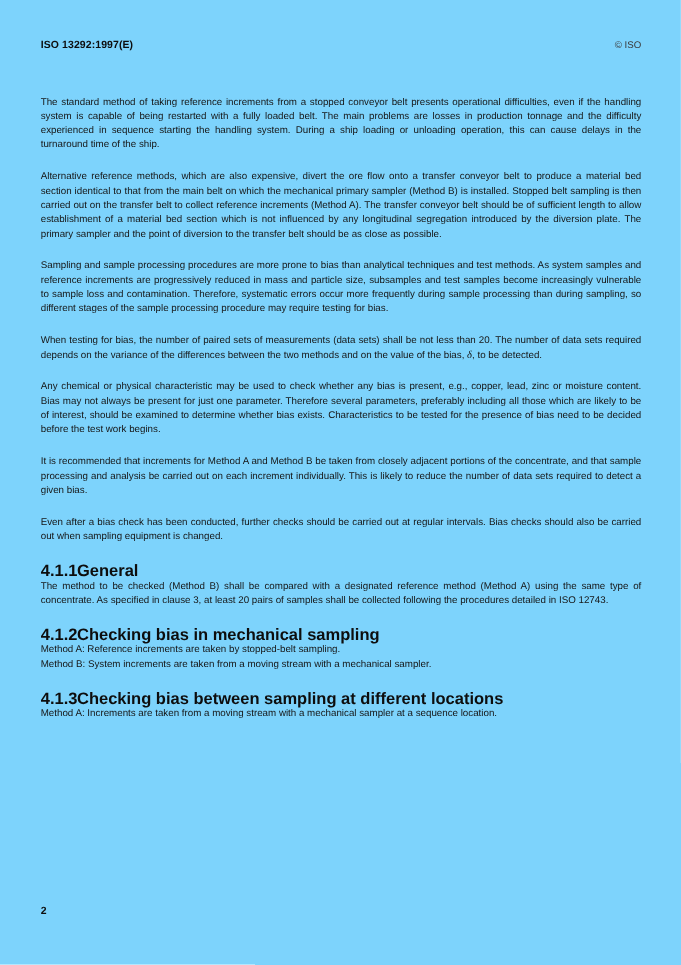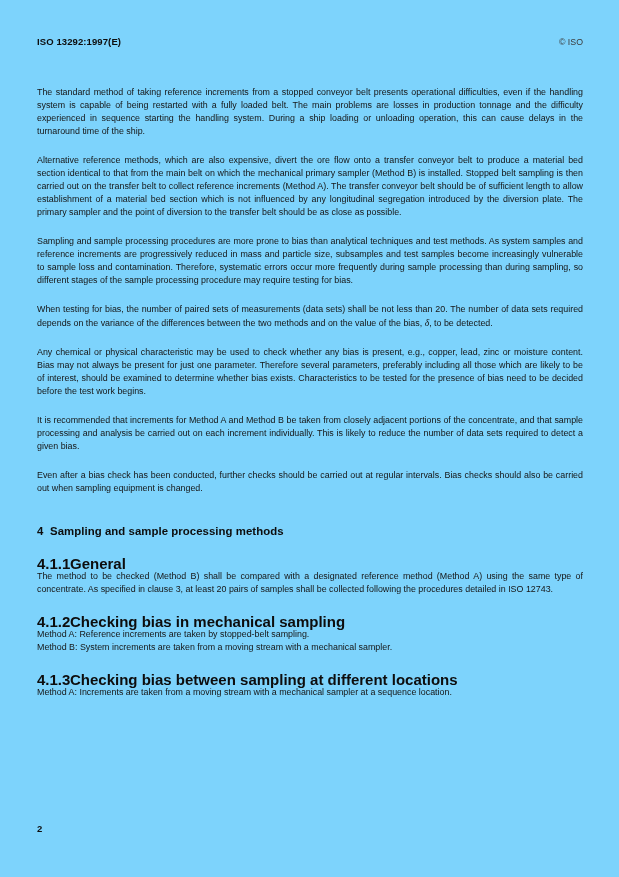--- a/index.html
+++ b/index.html
@@ -152,21 +152,20 @@
     <p class="body-text">Sampling and sample processing procedures are more prone to bias than analytical techniques and test methods. As system samples and reference increments are progressively reduced in mass and particle size, subsamples and test samples become increasingly vulnerable to sample loss and contamination. Therefore, systematic errors occur more frequently during sample processing than during sampling, so different stages of the sample processing procedure may require testing for bias.</p>
 
     <p class="body-text"><span>When testing for bias, the number of paired sets of measurements (data sets) shall be not less than 20. The number of data sets required depends on the variance of the differences between the two methods and on the value of the bias, </span><span class="sym">δ</span><span>, to be detected.</span></p>
 
     <p class="body-text">Any chemical or physical characteristic may be used to check whether any bias is present, e.g., copper, lead, zinc or moisture content. Bias may not always be present for just one parameter. Therefore several parameters, preferably including all those which are likely to be of interest, should be examined to determine whether bias exists. Characteristics to be tested for the presence of bias need to be decided before the test work begins.</p>
 
     <p class="body-text">It is recommended that increments for Method A and Method B be taken from closely adjacent portions of the concentrate, and that sample processing and analysis be carried out on each increment individually. This is likely to reduce the number of data sets required to detect a given bias.</p>
 
     <p class="body-text last-block">Even after a bias check has been conducted, further checks should be carried out at regular intervals. Bias checks should also be carried out when sampling equipment is changed.</p>
 
-    <h2 class="clause-1"><span class="num">4</span><span>Sampling and sample processing methods</span></h2>
 
 
     <h4 class="clause-3"><span class="num">4.1.1</span><span>General</span></h4>
 
     <p class="body-text after-heading last-block">The method to be checked (Method B) shall be compared with a designated reference method (Method A) using the same type of concentrate. As specified in clause 3, at least 20 pairs of samples shall be collected following the procedures detailed in ISO 12743.</p>
 
     <h4 class="clause-3"><span class="num">4.1.2</span><span>Checking bias in mechanical sampling</span></h4>
 
     <p class="body-text after-heading last-block">Method A: Reference increments are taken by stopped-belt sampling.</p>
 

